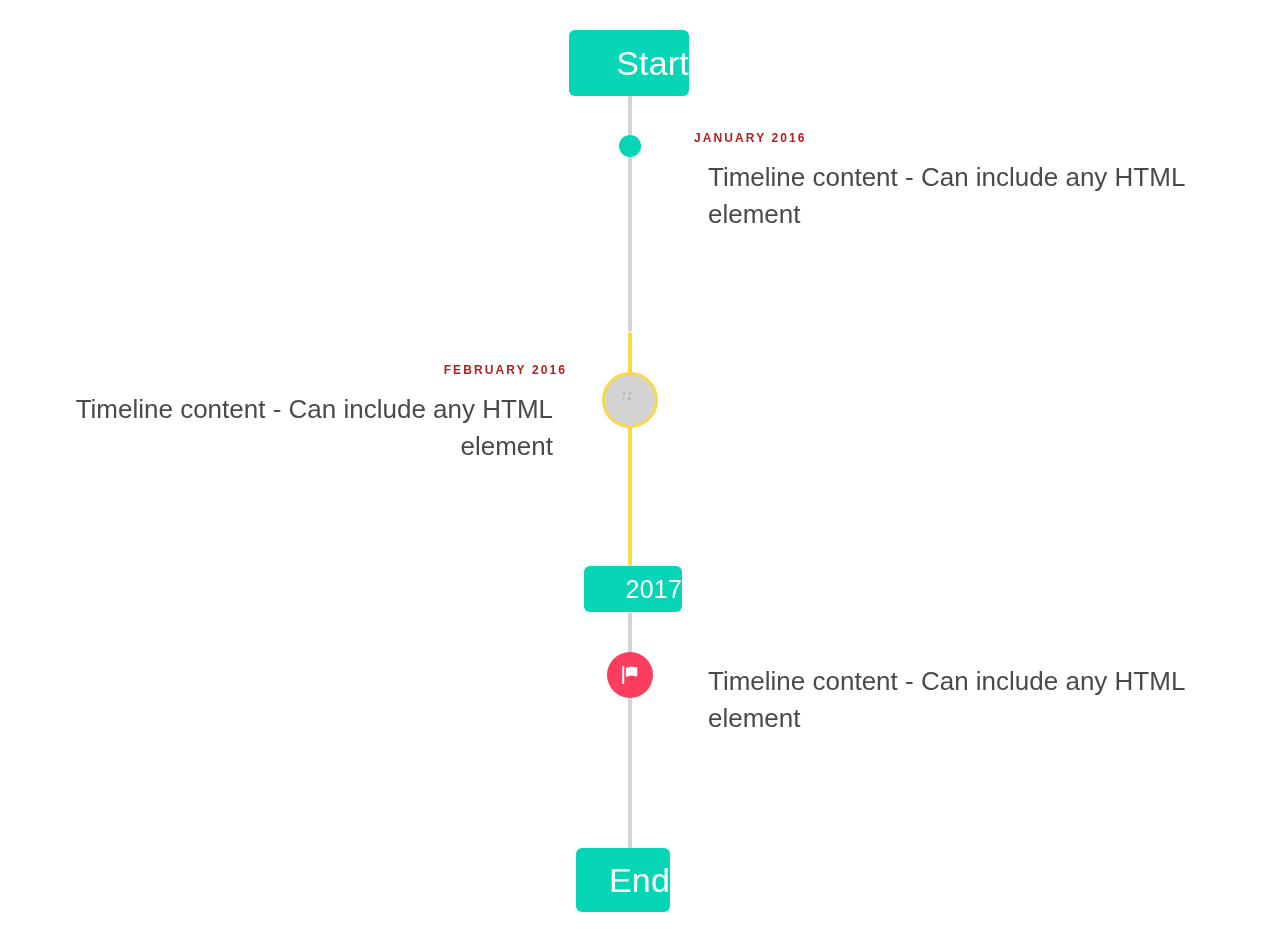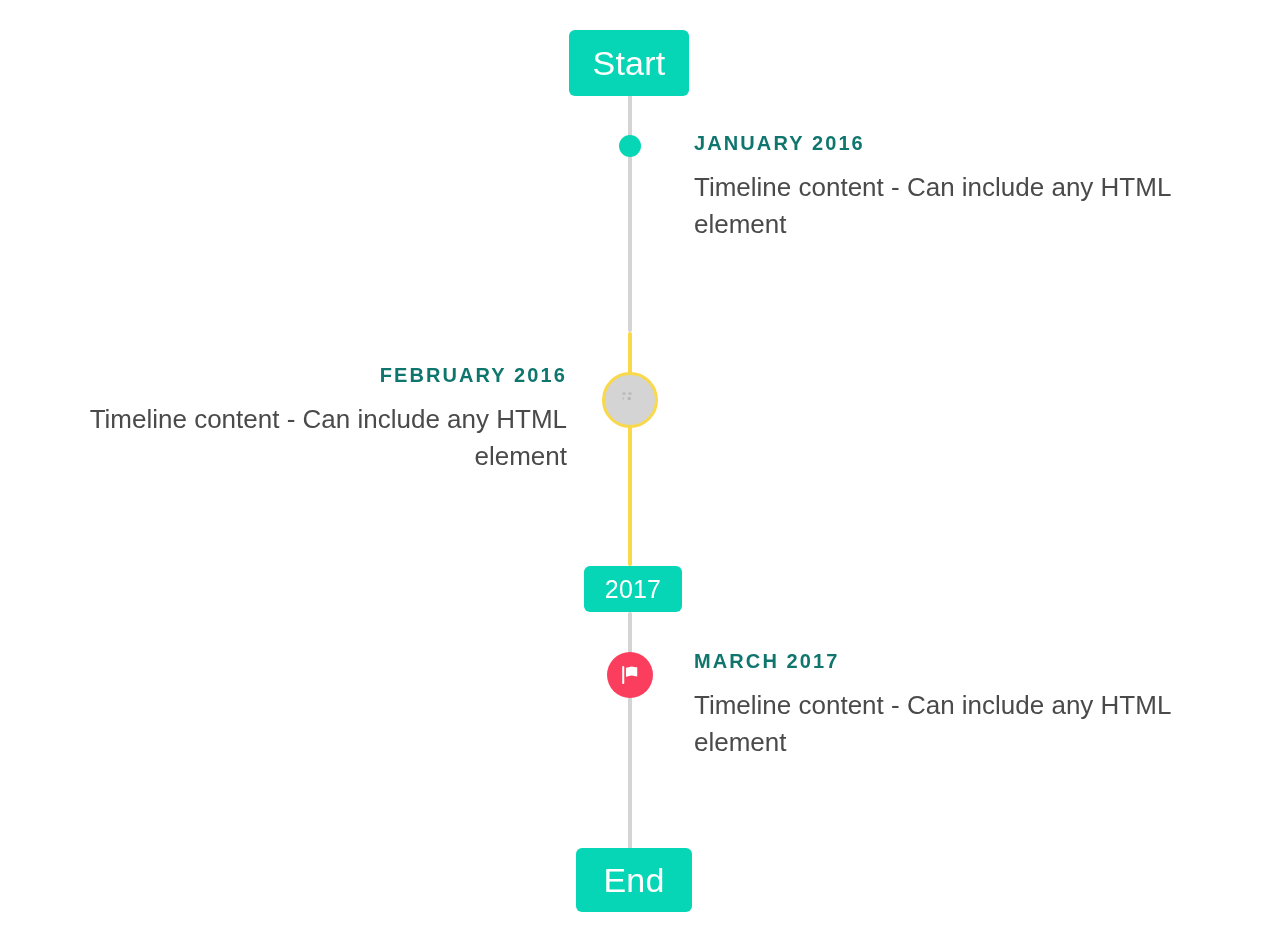--- a/index.html
+++ b/index.html
@@ -36,40 +36,40 @@
   .spine-seg-3 { top: 612px; height: 238px; }   
 
   
   .badge {
     position: absolute;
     background: #06d6b5;
     color: #ffffff;
     border-radius: 6px;
     display: flex;
     align-items: center;
-    justify-content: center;
+    justify-content: flex-end;
     box-sizing: border-box;
     font-weight: 400;
     letter-spacing: 0.2px;
     line-height: 1;
     user-select: none;
   }
   .badge-start {
     left: 569px; top: 30px;
     width: 120px; height: 66px;
     font-size: 34px;
   }
   .badge-year {
     left: 584px; top: 566px;
     width: 98px; height: 46px;
     font-size: 25px;
   }
   .badge-end {
     left: 576px; top: 848px;
-    width: 116px; height: 64px;
+    width: 94px; height: 64px;
     font-size: 34px;
   }
 
   
   .marker {
     position: absolute;
     box-sizing: border-box;
     border-radius: 50%;
     display: flex;
     align-items: center;
@@ -107,34 +107,34 @@
   .entry { position: absolute; }
 
   .entry-right { left: 694px; width: 540px; text-align: left; }
   .entry-left  { left: 35px;  width: 532px; text-align: right; }
 
   .entry-jan { top: 131px; }
   .entry-feb { top: 363px; }
   .entry-mar { top: 649px; }
 
   .entry-date {
-    font-size: 20px;
+    font-size: 12px;
     font-weight: 700;
     letter-spacing: 2.1px;
-    color: #0f766e;
+    color: #b91c1c;
     text-transform: uppercase;
     line-height: 1.2;
     margin: 0 0 14px 0;
   }
   .entry-body {
     font-size: 26px;
     font-weight: 400;
     color: #4a4a4a;
     line-height: 1.42;
-    margin: 0;
+    margin: 14px;
   }
 </style>
 </head>
 <body>
 
 <div class="timeline-root">
 
   <div class="spine spine-gray spine-seg-1"></div>
   <div class="spine spine-yellow spine-seg-2"></div>
   <div class="spine spine-gray spine-seg-3"></div>
@@ -168,21 +168,20 @@
     <span>2017</span>
   </div>
 
   <div class="marker marker-flag">
     <svg class="flag-glyph" viewBox="0 0 24 24">
       <path d="M4.6 2.2c-.62 0-1.1.5-1.1 1.1v17.4c0 .6.48 1.1 1.1 1.1s1.1-.5 1.1-1.1V3.3c0-.6-.49-1.1-1.1-1.1z"></path>
       <path d="M7.6 4.0v9.9c2.6 0 3.9-1.35 6.3-1.35 2.4 0 3.1 1.0 6.0 1.0V3.6c-2.9 0-3.6-1.0-6.0-1.0-2.4 0-3.7 1.4-6.3 1.4z"></path>
     </svg>
   </div>
   <div class="entry entry-right entry-mar">
-    <div class="entry-date">March 2017</div>
     <div class="entry-body">Timeline content - Can include any HTML element</div>
   </div>
 
   <div class="badge badge-end">
     <span>End</span>
   </div>
 
 </div>
 
 </body></html>

